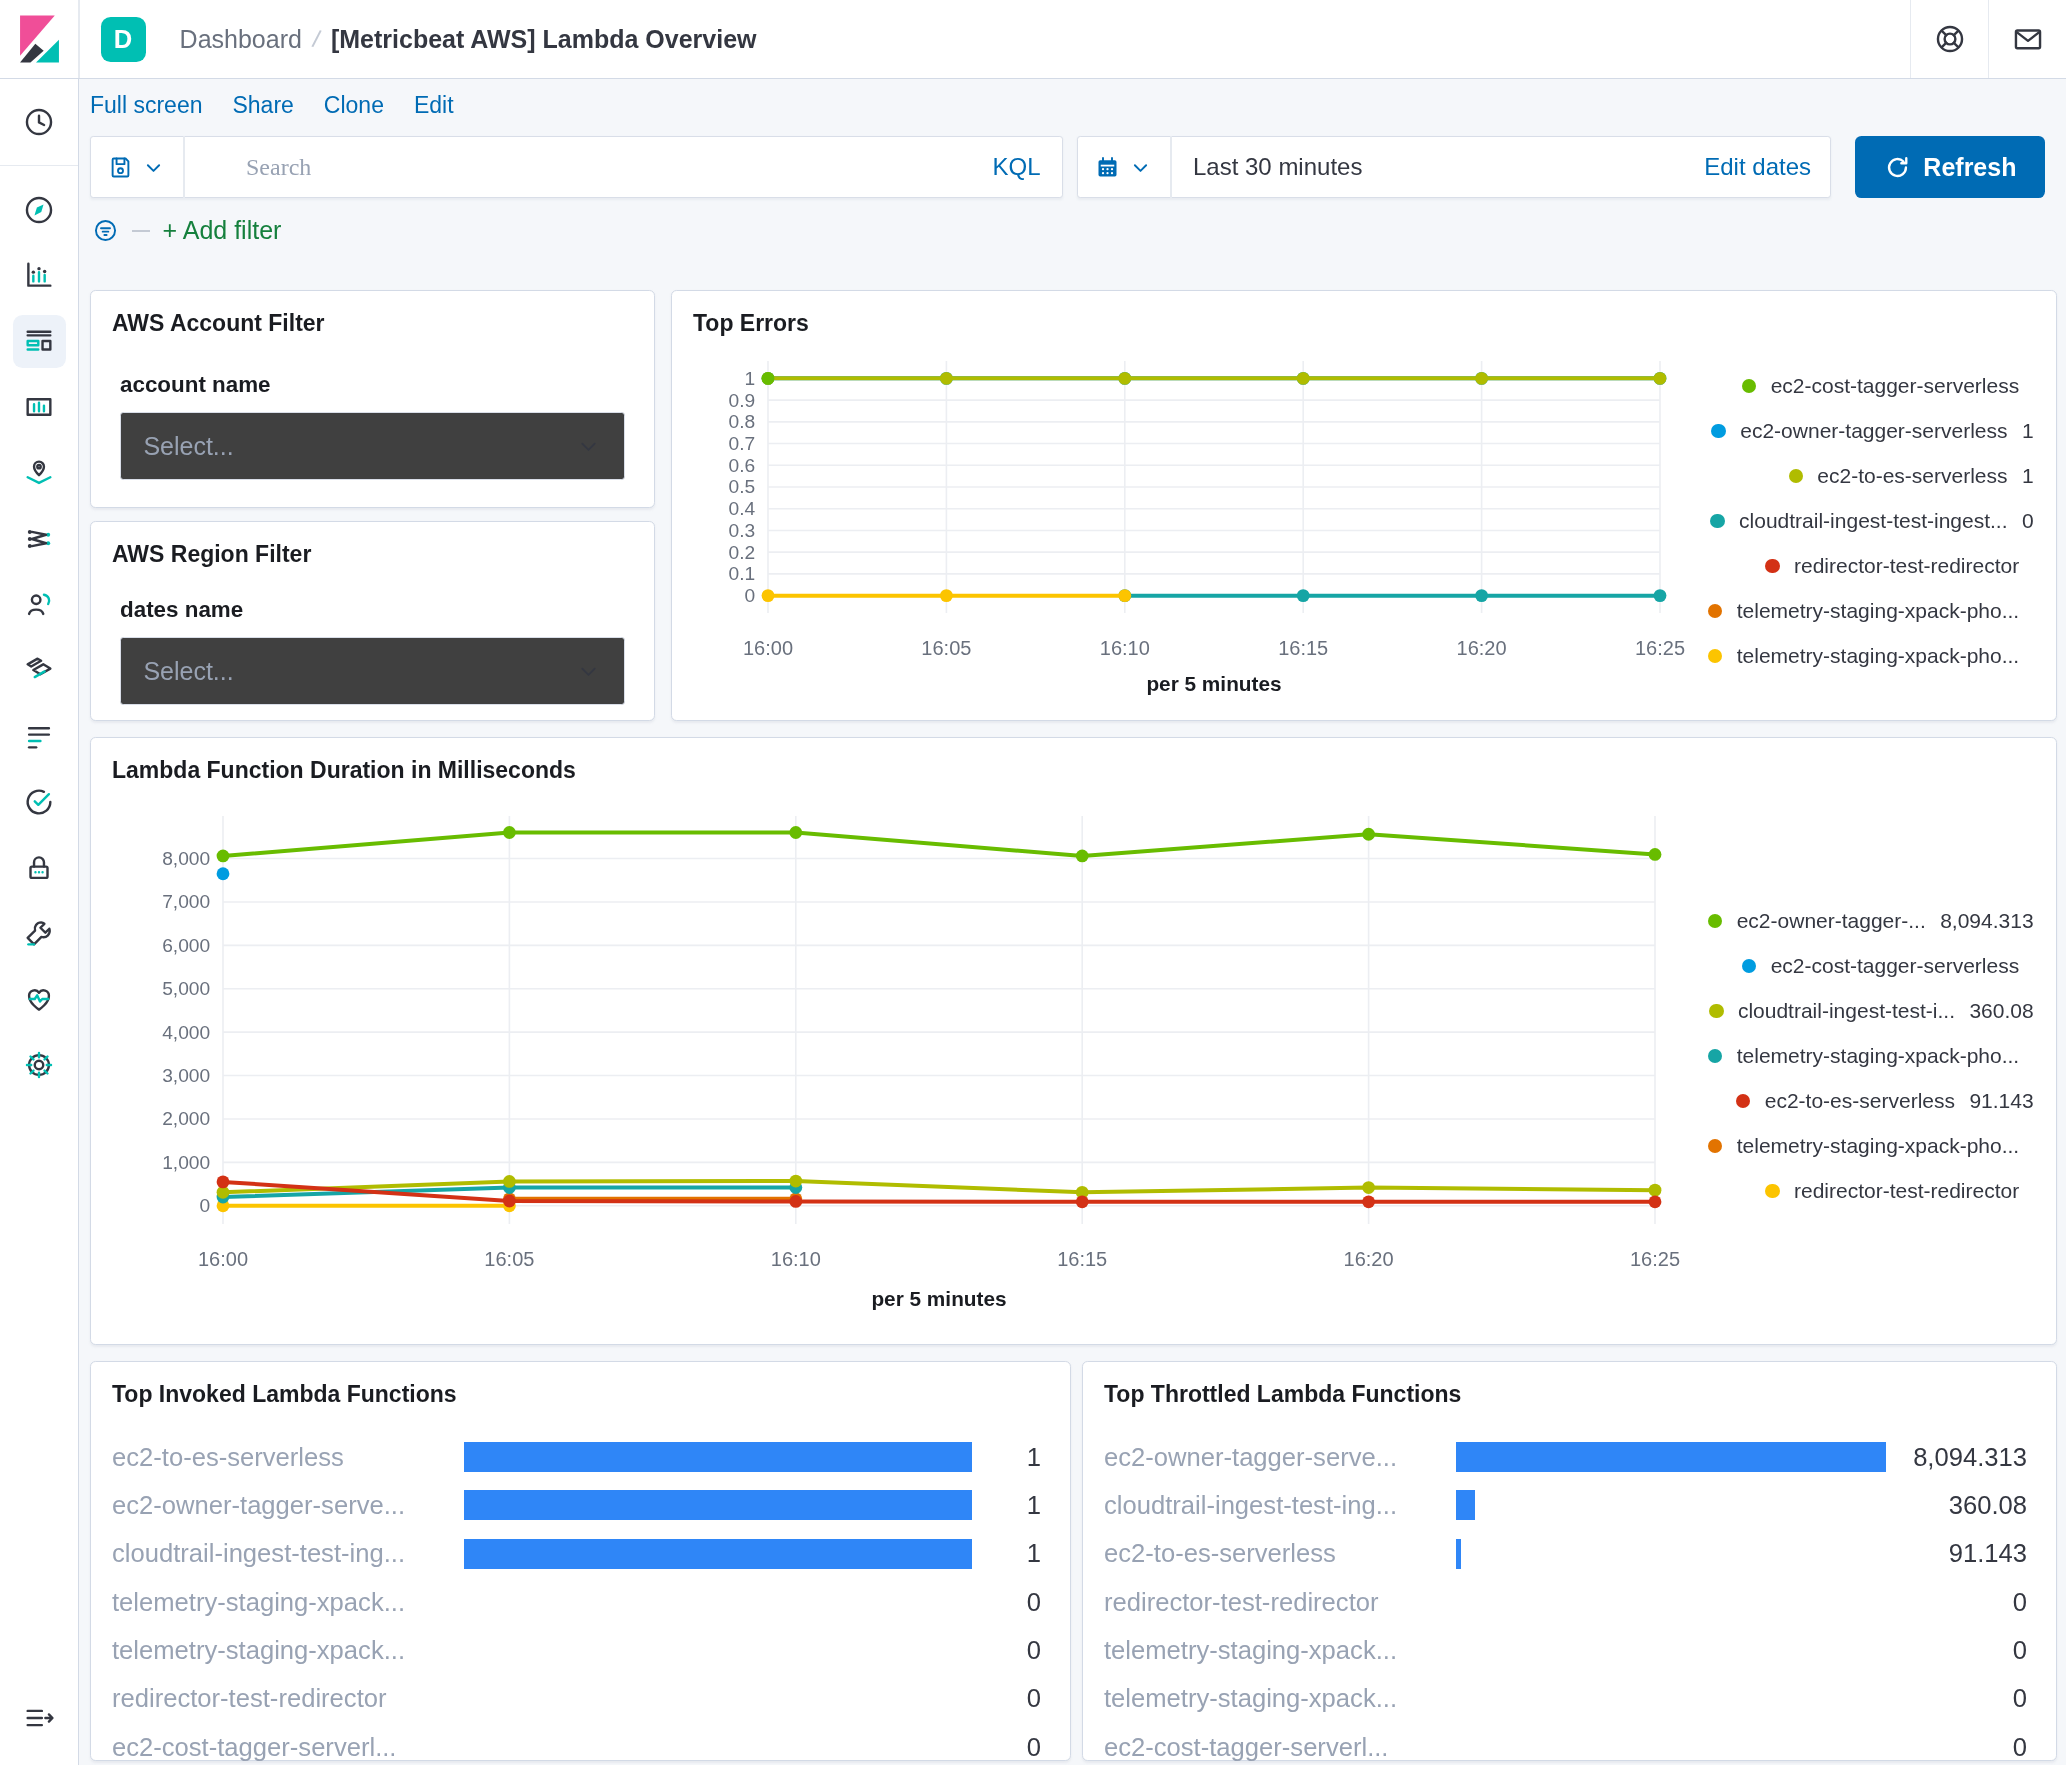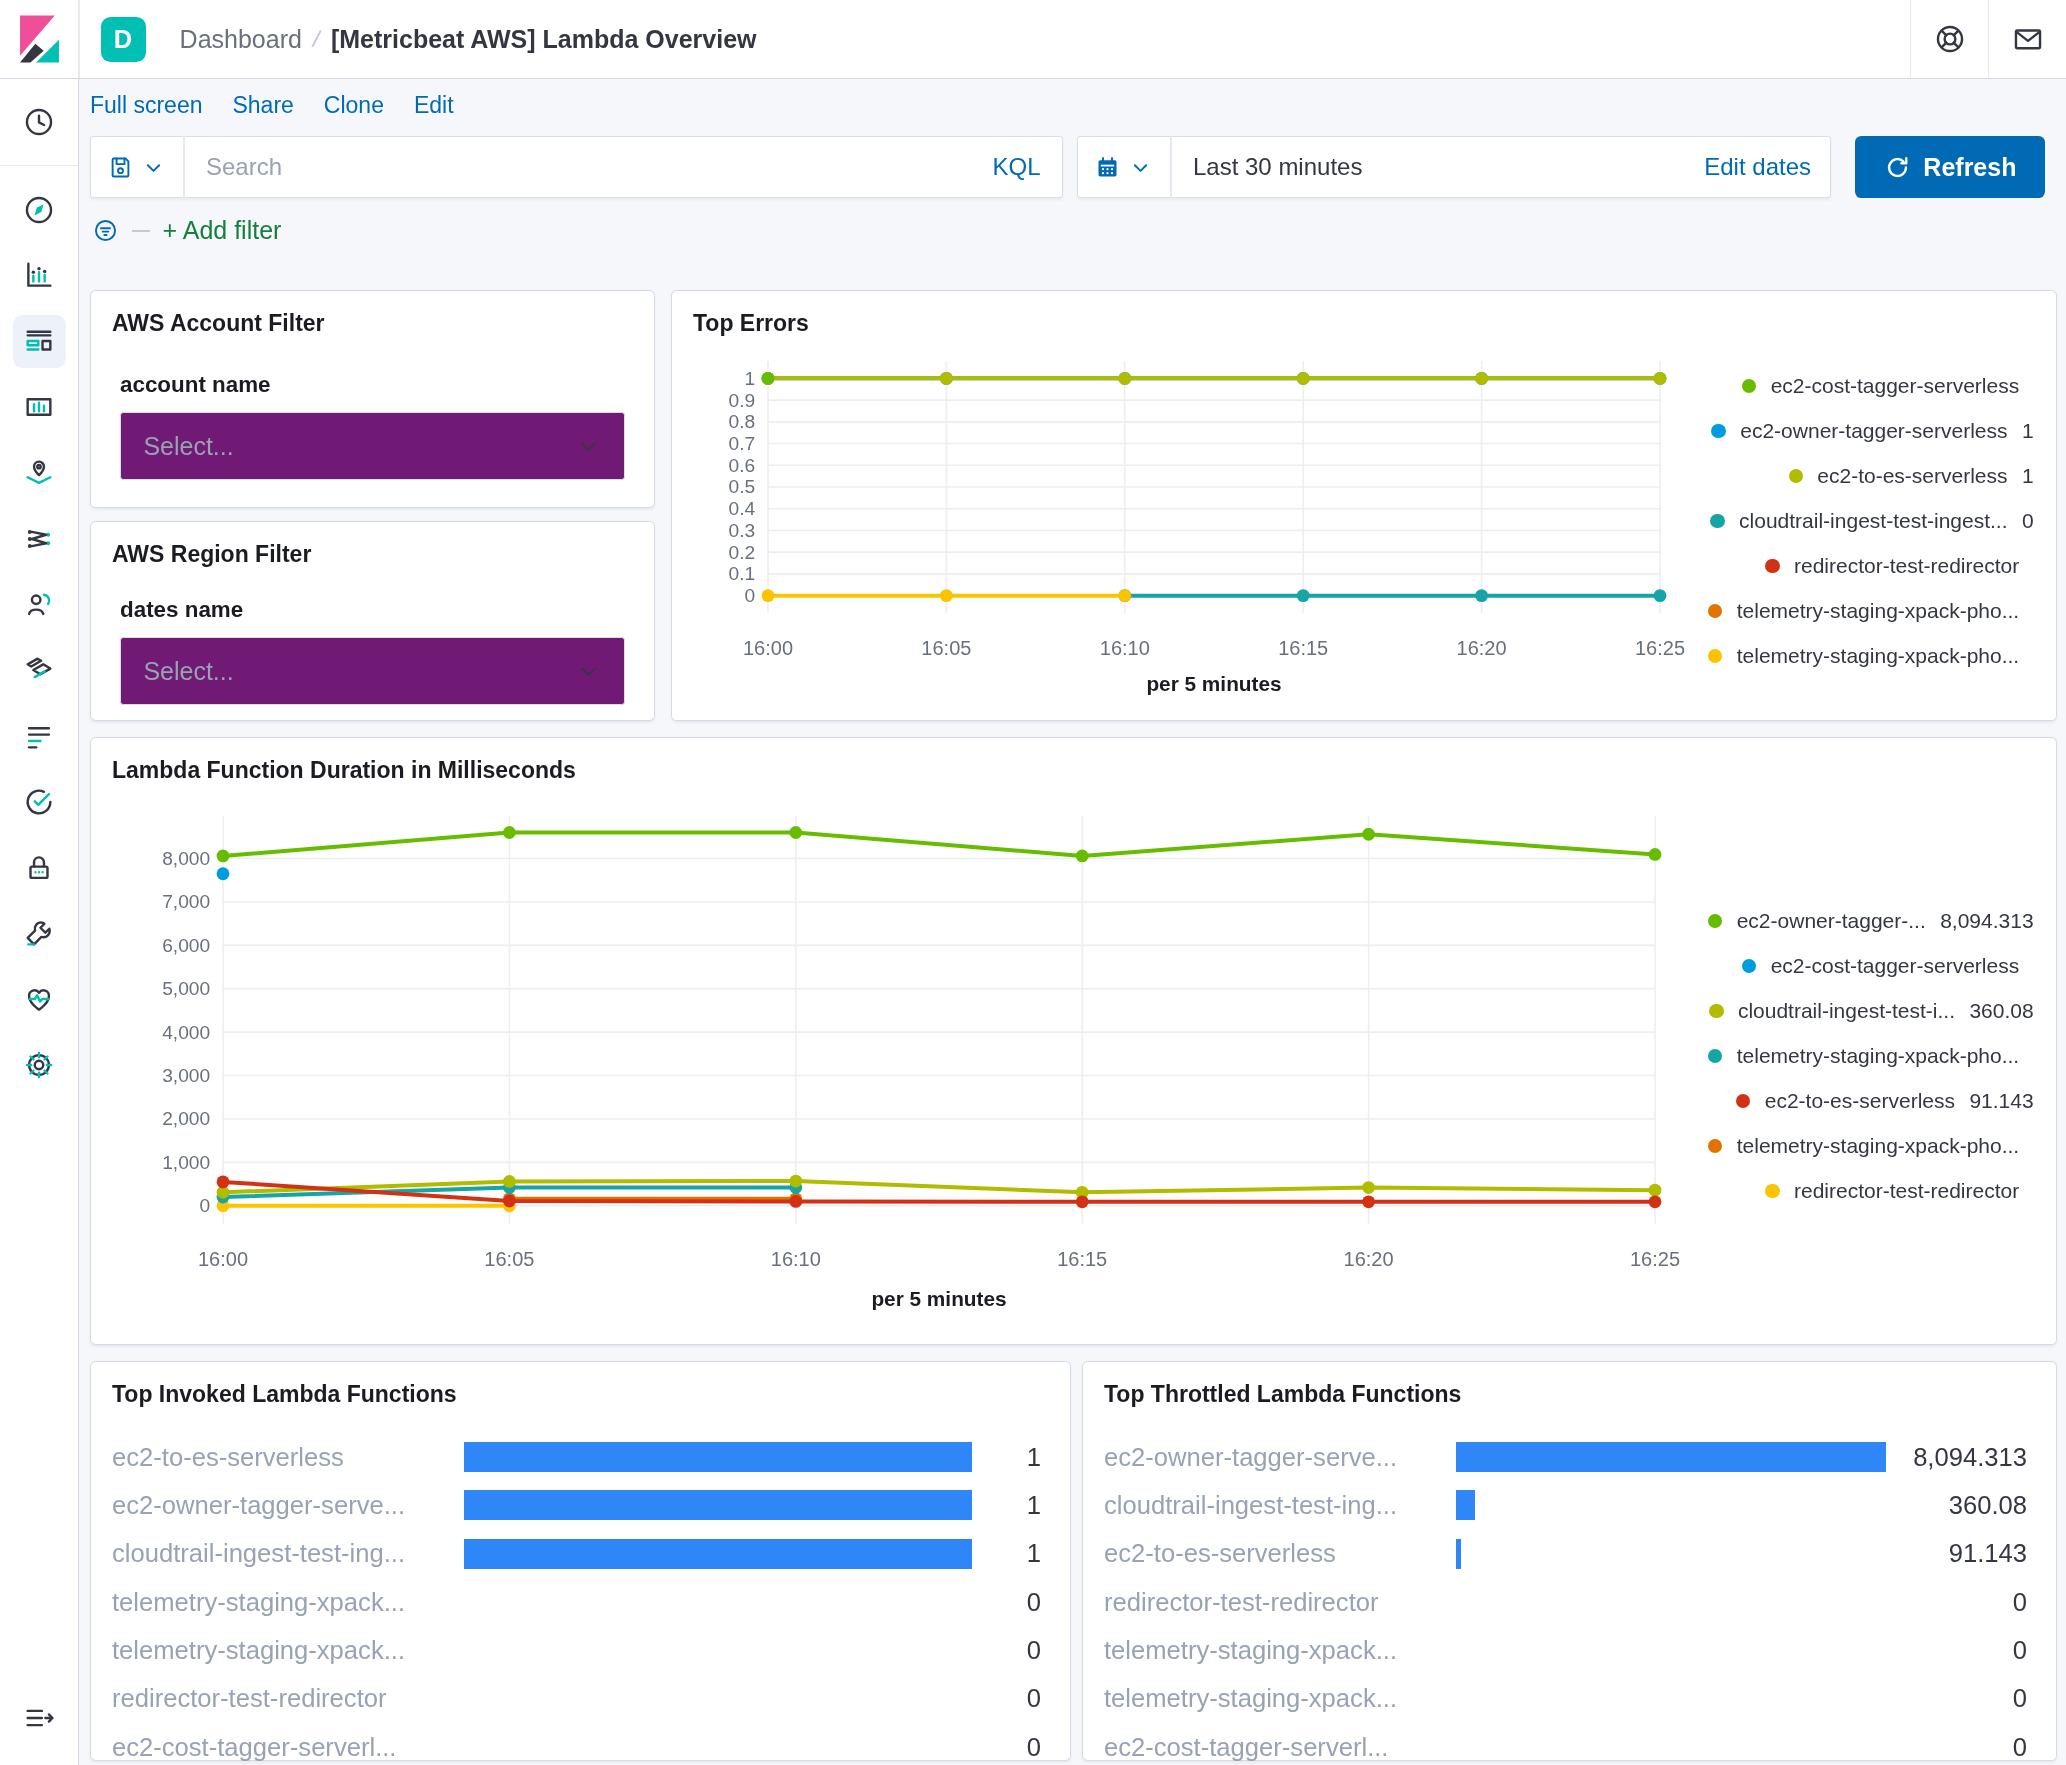--- a/index.html
+++ b/index.html
@@ -38,37 +38,37 @@
 
   
   .main{position:absolute;left:78px;top:78px;right:0;bottom:0;}
   .menu-links{position:absolute;left:12px;top:14.4px;display:flex;gap:30px;}
   .menu-link{color:#006BB4;font-size:23px;cursor:pointer;}
   .search-row{position:absolute;left:12px;top:58px;right:21px;height:62px;display:flex;}
   .boxed{background:#fff;border:1.6px solid #D9DEE8;border-radius:3.2px;box-shadow:0 1.6px 2.4px rgba(152,162,179,.12);display:flex;align-items:center;}
   .search-box{flex:1 1 auto;margin-right:14.4px;}
   .seg{display:flex;align-items:center;justify-content:center;gap:6.4px;padding:0 16px;height:100%;cursor:pointer;}
   .seg-divider{width:1.6px;height:62px;background:#E6EAF0;}
-  .search-input{flex:1;border:none;outline:none;font-size:24px;color:#343741;background:transparent;padding:0 21px;font-family:Liberation Sans, sans-serif;}
+  .search-input{flex:1;border:none;outline:none;font-size:24px;color:#343741;background:transparent;padding:0 21px;font-family:Liberation Serif, serif;margin-left:40px;}
   .search-input::placeholder{color:#98A2B3;}
   .kql{color:#006BB4;font-size:24px;padding:0 21px;cursor:pointer;}
   .date-box{width:752px;margin-right:24px;}
   .date-text{font-size:24px;color:#343741;padding:0 21px;flex:1;cursor:pointer;}
   .show-dates{color:#006BB4;font-size:24px;padding:0 19px;cursor:pointer;white-space:nowrap;}
   .refresh-btn{width:190px;height:62px;background:#006BB4;border:none;border-radius:6.4px;color:#fff;font-size:25px;font-weight:600;display:flex;align-items:center;justify-content:center;gap:12.8px;cursor:pointer;font-family:"Liberation Sans",sans-serif;}
   .filter-row{position:absolute;left:14.4px;top:138px;display:flex;align-items:center;gap:12.8px;}
   .filter-dash{width:17.6px;height:0;border-top:2.4px solid #C4CAD4;}
   .add-filter{color:#15803d;font-size:25px;cursor:pointer;text-align:center;}
 
   
   .panel{position:absolute;background:#fff;border:1.6px solid #D3DAE6;border-radius:5.6px;box-shadow:0 1.6px 2.4px rgba(152,162,179,.15);box-sizing:border-box;}
   .panel-title{font-size:23px;font-weight:bold;color:#1A1C21;padding:19px 0 0 21px;}
   .filter-panel-body{padding:35px 29px 0 29px;}
   .field-label{font-size:22.4px;font-weight:bold;color:#1A1C21;margin-bottom:14.4px;}
-  .select-box{height:66px;background:#701a75;border:1.6px solid #D9DEE8;border-radius:3.2px;display:flex;align-items:center;padding:0 22.4px;cursor:pointer;}
+  .select-box{height:66px;background:#404040;border:1.6px solid #D9DEE8;border-radius:3.2px;display:flex;align-items:center;padding:0 22.4px;cursor:pointer;}
   .select-placeholder{color:#98A2B3;font-size:25px;flex:1;}
 
   .chart-wrap{display:flex;width:100%;}
   .chart-area{flex:1 1 auto;}
   .legend{flex:0 0 368px;display:flex;flex-direction:column;justify-content:center;gap:21px;padding-right:22.4px;box-sizing:border-box;align-items:flex-end;}
   .legend-item{display:flex;align-items:center;gap:14.4px;font-size:21px;color:#343741;cursor:pointer;}
   .legend-dot{width:14.4px;height:14.4px;border-radius:50%;flex:0 0 auto;}
   .legend-label{white-space:nowrap;overflow:hidden;}
   .legend-value{margin-left:auto;white-space:nowrap;}
 

